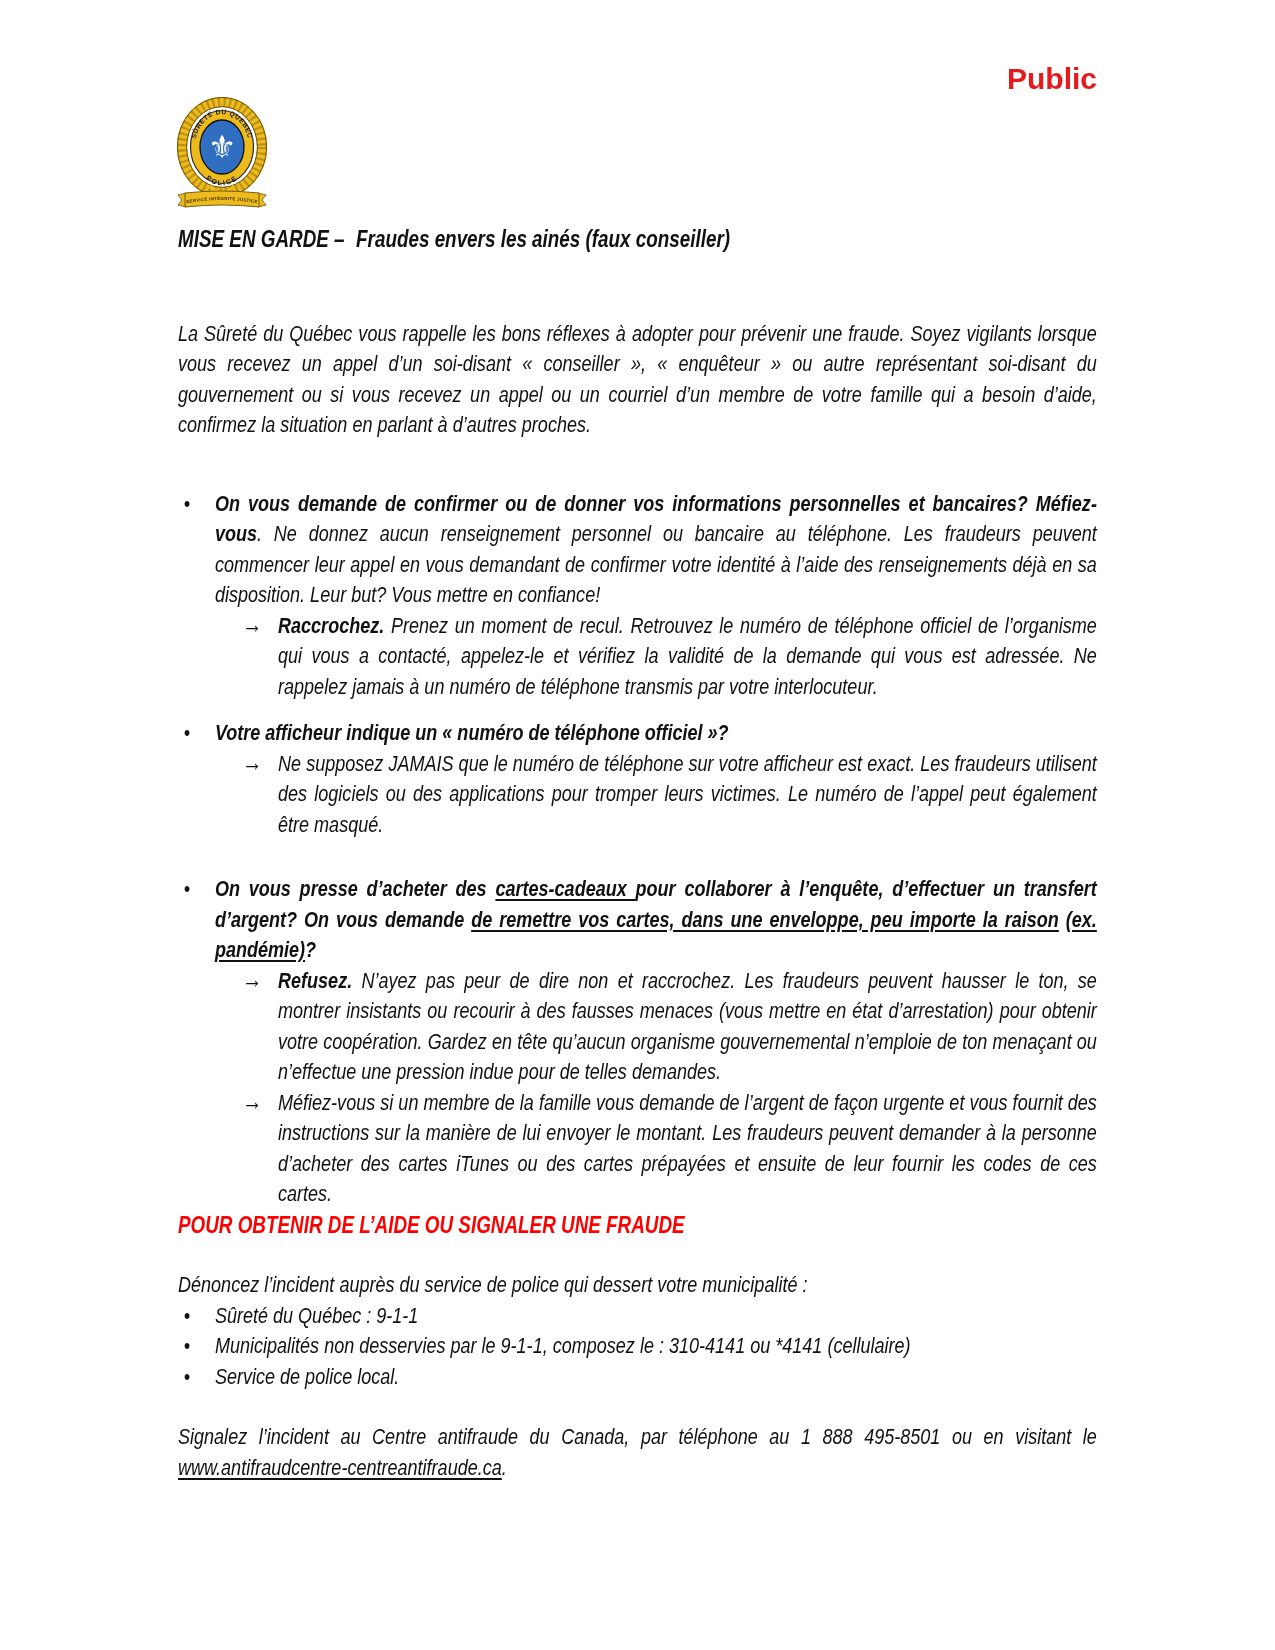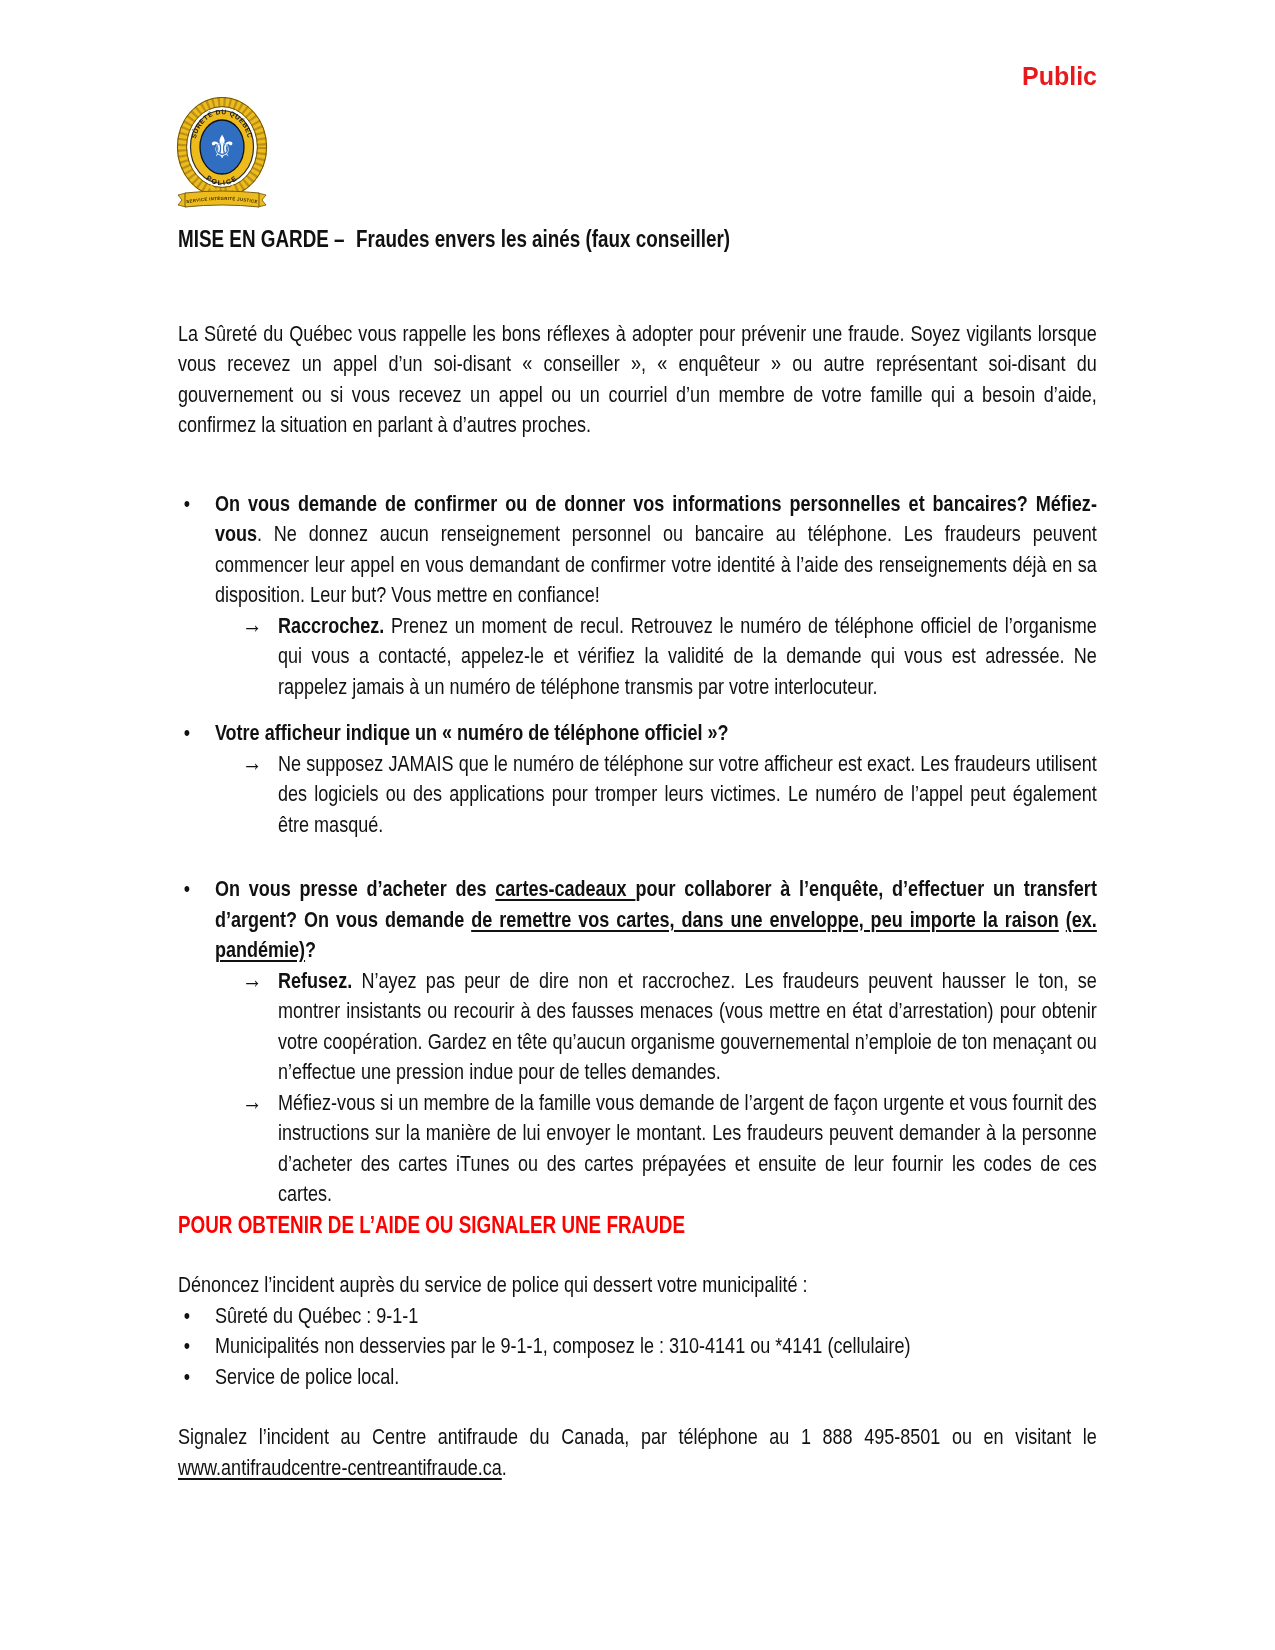--- a/index.html
+++ b/index.html
@@ -1,30 +1,30 @@
 <!DOCTYPE html>
 <html lang="fr" style="--public_red: #e8191c; --heading_red: #fe0000; --logo_gold: #edbb1c; --logo_gold_dark: #8a6a12; --logo_blue: #2f6ec0;"><head>
 <meta charset="utf-8">
 <style>
   html,body{margin:0;padding:0;background:#ffffff;}
   .page{position:relative;width:1275px;height:1650px;background:#ffffff;overflow:hidden;
         font-family:"Liberation Sans","DejaVu Sans",sans-serif;color:#111;}
 
   
-  .public{position:absolute;top:62px;right:178px;font-size:25px;font-weight:bold;
+  .public{position:absolute;top:62px;right:178px;font-size:30px;font-weight:bold;
           color:var(--public_red,#e8191c);text-align:center;}
 
   
   .logo{position:absolute;left:176px;top:97px;width:92px;height:114px;}
   .logo .gold{fill:var(--logo_gold,#edbb1c);}
   .logo .golddark{stroke:var(--logo_gold_dark,#8a6a12);}
   .logo .blue{fill:var(--logo_blue,#2f6ec0);}
 
   
-  .content{position:absolute;left:178px;top:224px;width:919px;}
+  .content{position:absolute;left:178px;top:224px;width:919px;font-style:italic;}
   .narrow{width:1121px;transform:scaleX(0.8197);transform-origin:0 0;
           font-size:22px;line-height:30.5px;}
 
   h1.title{margin:0;font-size:23px;font-weight:bold;line-height:30.5px;}
   h1.title .tsp{margin-left:14px;}
   h2.red{margin:0;font-size:23px;font-weight:bold;line-height:30.5px;
          color:var(--heading_red,#fe0000);}
 
   .para{margin:0;text-align:justify;}
   b{font-weight:bold;}

